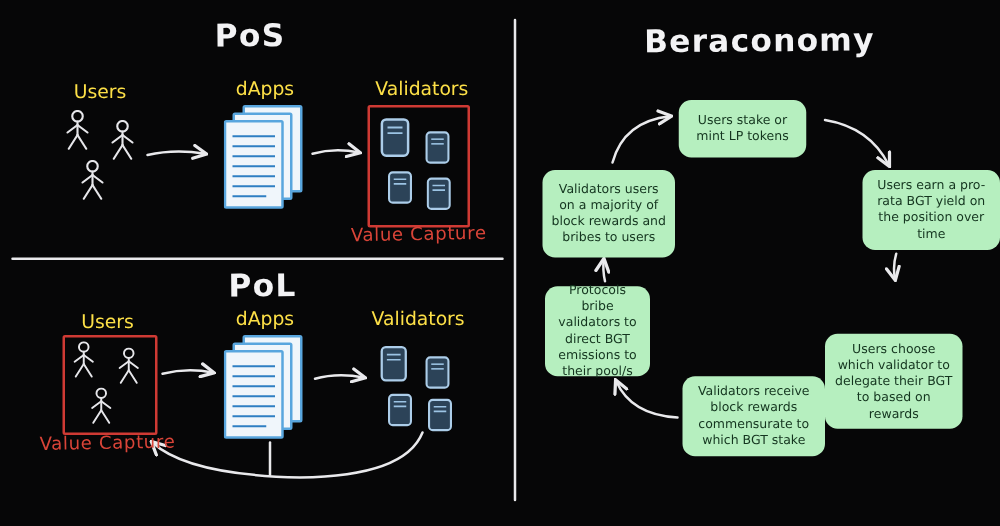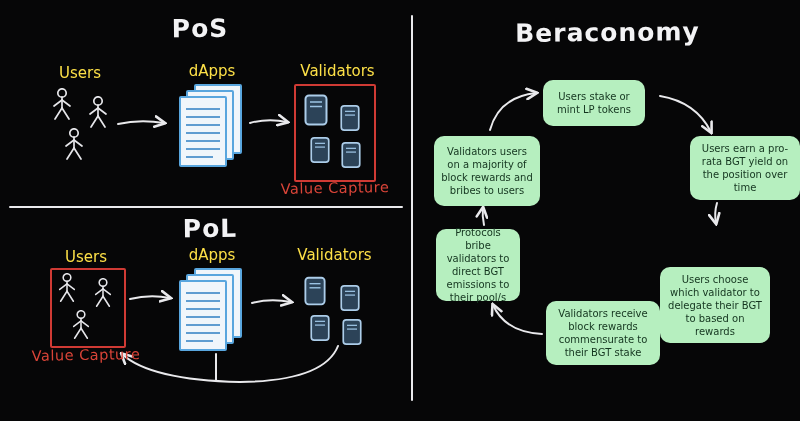--- a/index.html
+++ b/index.html
@@ -225,20 +225,20 @@
 
   <div>
     <div class="title" style="left:500px; top:18px; width:215px;">Beraconomy</div>
 
     <div class="bnode" style="left:543px; top:80px;  width:102px; height:46px;">Users stake or mint LP tokens</div>
 
     <div class="bnode" style="left:690px; top:136px; width:110px; height:64px;">Users earn a pro-rata BGT yield on the position over time</div>
 
     <div class="bnode" style="left:660px; top:240px; width:110px; height:76px;margin-top:27px;">Users choose which validator to delegate their BGT to based on rewards</div>
 
-    <div class="bnode" style="left:546px; top:301px; width:114px; height:64px;">Validators receive block rewards commensurate to their BGT stake</div>
+    <div class="bnode" style="left:546px; top:301px; width:114px; height:64px;">Validators receive block rewards commensurate to which BGT stake</div>
 
     <div class="bnode" style="left:436px; top:229px; width:84px; height:72px;">Protocols bribe validators to direct BGT emissions to their pool/s</div>
 
     <div class="bnode" style="left:434px; top:136px; width:106px; height:70px;">Validators users on a majority of block rewards and bribes to users</div>
   </div>
 
 </div>
 
 </body></html>

